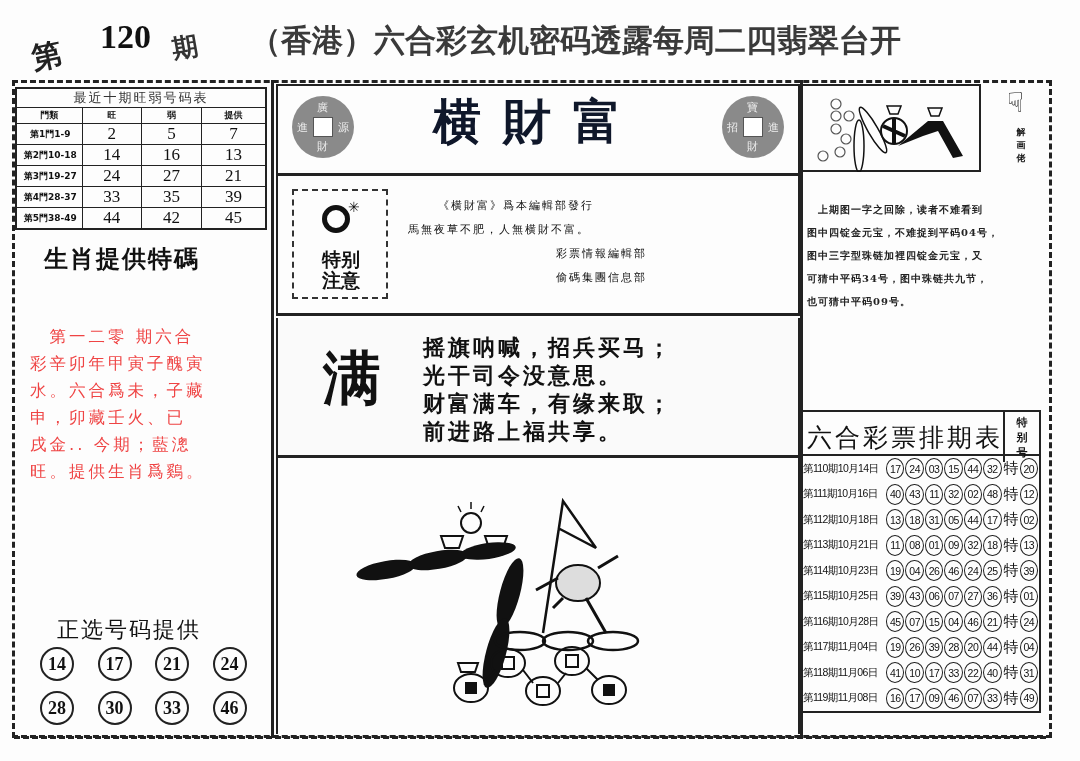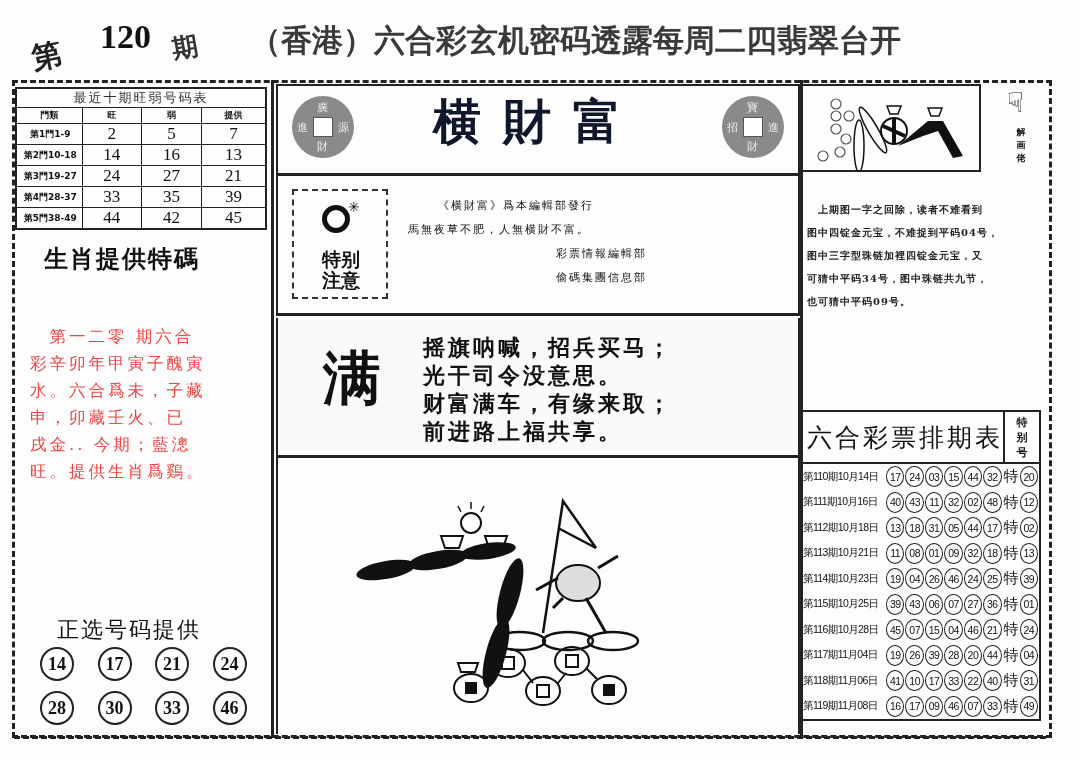--- a/index.html
+++ b/index.html
@@ -58,21 +58,21 @@
 
   
   .rightcol { position: absolute; left: 800px; top: 80px; width: 252px; height: 658px; border-left: 3px solid #222; }
   .riddle-pic { position: absolute; left: 0; top: 4px; width: 178px; height: 88px; border: 2px solid #222; border-left: none; }
   .hand { position: absolute; left: 204px; top: 6px; font-size: 28px; font-family: "DejaVu Sans", sans-serif; }
   .riddle-label { position: absolute; left: 210px; top: 46px; width: 16px; font-family: "DejaVu Sans", sans-serif; font-weight: bold; font-size: 9px; line-height: 13px; text-align: center; }
   .riddle-text { position: absolute; left: 4px; top: 118px; width: 238px; font-family: "DejaVu Serif", serif; font-size: 10px; line-height: 23px; font-weight: bold; color: #222; letter-spacing: 1px; }
   .riddle-text div { white-space: nowrap; }
 
   .draws { position: absolute; left: 0; top: 330px; width: 238px; border: 2px solid #222; border-left: none; }
-  .draws-head { height: 52px; border-bottom: 2px solid #222; position: relative; }
+  .draws-head { height: 44px; border-bottom: 2px solid #222; position: relative; }
   .draws-title { position: absolute; left: 4px; top: 9px; font-family: "DejaVu Sans", sans-serif; font-size: 25px; letter-spacing: 3px; }
   .draws-special { position: absolute; right: 0; top: 0; width: 36px; height: 50px; border-left: 2px solid #222; font-family: "DejaVu Sans", sans-serif; font-weight: bold; font-size: 11px; line-height: 15px; text-align: center; padding-top: 3px; }
   .draw-row { height: 25.5px; display: flex; align-items: center; padding-left: 0; white-space: nowrap; }
   .draw-label { font-family: "Liberation Sans", sans-serif; font-size: 10.5px; width: 86px; letter-spacing: -0.6px; }
   .dball { width: 19px; height: 21px; border: 1.3px solid #222; border-radius: 50%; display: inline-flex; align-items: center; justify-content: center; font-family: "Liberation Sans", sans-serif; font-size: 10.5px; margin-right: 1px; letter-spacing: -0.5px; }
   .te { font-family: "DejaVu Sans", sans-serif; font-size: 15px; margin: 0 1px; }
 
   .bottom-dash { position: absolute; left: 14px; top: 736px; width: 1032px; border-top: 3px dashed #222; }
 </style>
 </head>

